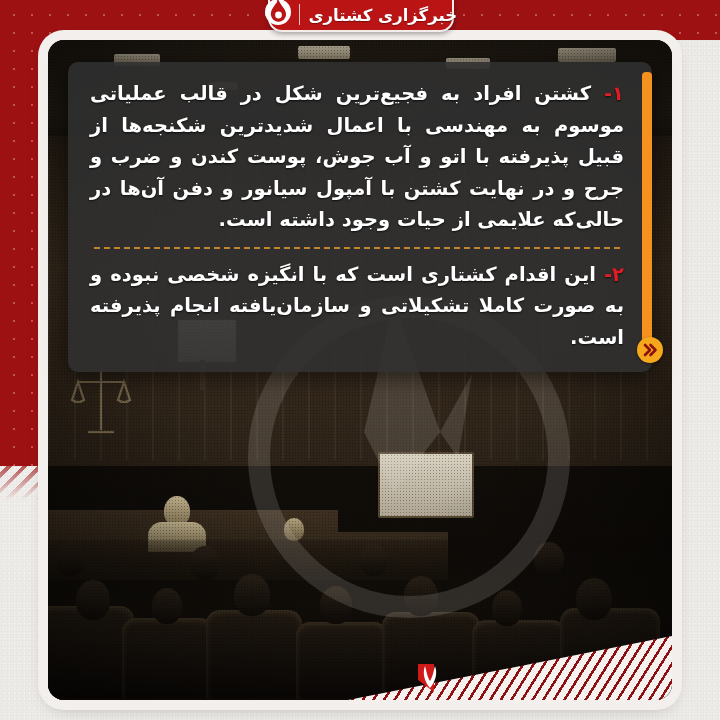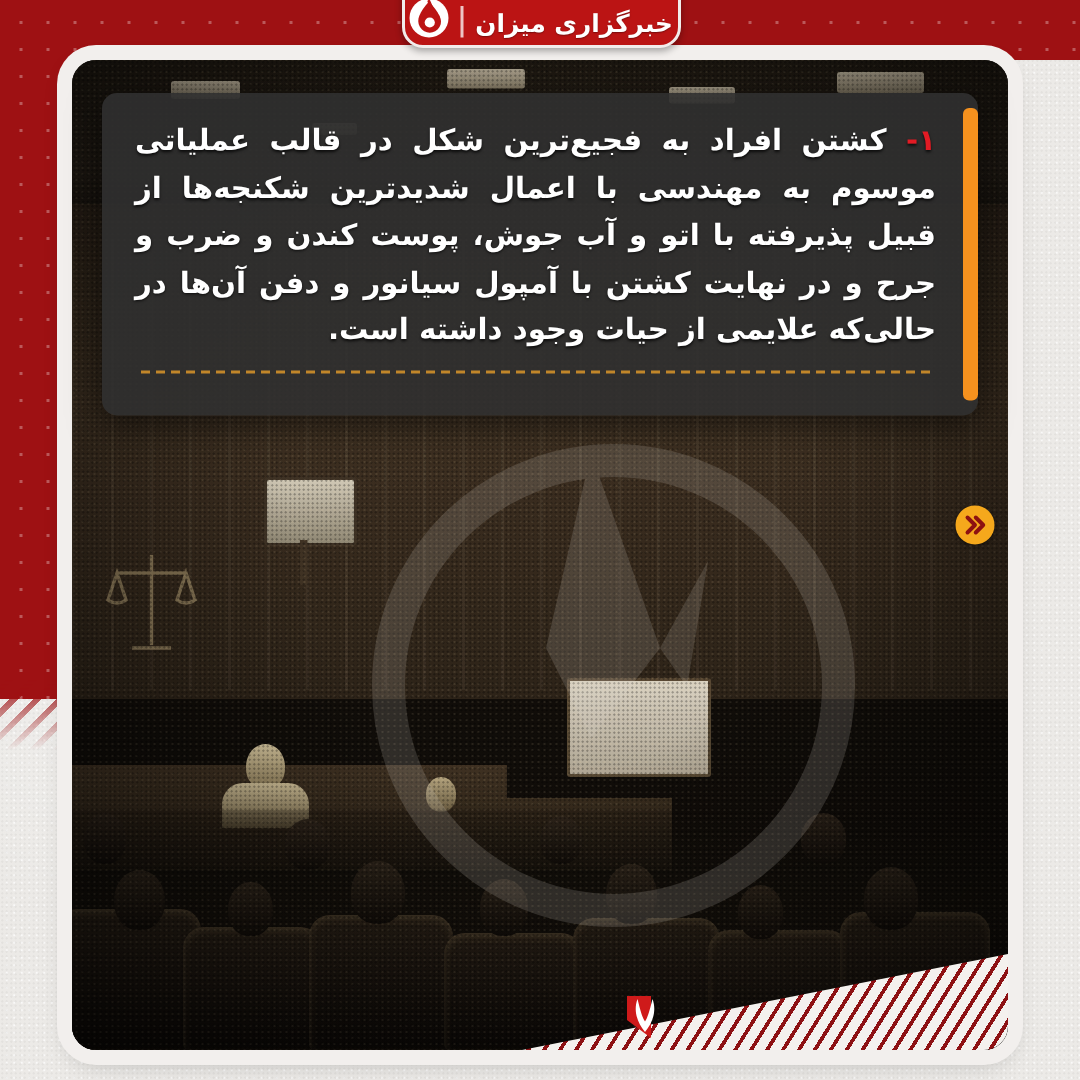--- a/index.html
+++ b/index.html
@@ -273,38 +273,39 @@
 
     <div id="photo-logomark">
       <svg viewBox="0 0 28 34" aria-hidden="true">
         <path d="M2 2 L18 2 L18 30 L2 18 Z" fill="#cf1a1a"></path>
         <path d="M9 4 C6 12, 9 20, 14 26 C19 20, 22 12, 19 4 C17 12, 16 16, 14 19 C12 16, 11 12, 9 4 Z" fill="#ffffff"></path>
       </svg>
     </div>
   </div>
 
   <div id="logo-plaque">
-    <span id="logo-title">خبرگزاری میزان</span>
+    <span id="logo-title">خبرگزاری کشتاری</span>
     <span id="logo-divider"></span>
     <span id="logo-mark">
       <svg viewBox="0 0 26 26" aria-hidden="true">
         <path d="M13 2 C7 9, 4 14, 7 19 C10 24, 17 24, 20 19 C23 14, 19 9, 13 2 Z" fill="#bb1414"></path>
         <circle cx="13.5" cy="16" r="3.4" fill="#ffffff"></circle>
         <path d="M13 2 C15 7, 17 10, 19 12" stroke="#bb1414" stroke-width="2" fill="none" stroke-linecap="round"></path>
       </svg>
     </span>
   </div>
 
   <div id="text-panel">
     <div id="text-accent"></div>
 
     <p class="para"><span class="num">۱-</span> <span>کشتن افراد به فجیع‌ترین شکل در قالب عملیاتی موسوم به مهندسی با اعمال شدیدترین شکنجه‌ها از قبیل پذیرفته با اتو و آب جوش، پوست کندن و ضرب و جرح و در نهایت کشتن با آمپول سیانور و دفن آن‌ها در حالی‌که علایمی از حیات وجود داشته است.</span></p>
 
     <hr id="para-divider">
 
+    <p class="para"><span class="num">۲-</span> <span>این اقدام کشتاری است که با انگیزه شخصی نبوده و به صورت کاملا تشکیلاتی و سازمان‌یافته انجام پذیرفته است.</span></p>
   </div>
 
   <div id="next-button">
     <svg width="16" height="14" viewBox="0 0 16 14" aria-hidden="true">
       <path d="M3 2 L8 7 L3 12" fill="none" stroke="#8d1111" stroke-width="2.6" stroke-linecap="round" stroke-linejoin="round"></path>
       <path d="M8.5 2 L13.5 7 L8.5 12" fill="none" stroke="#8d1111" stroke-width="2.6" stroke-linecap="round" stroke-linejoin="round"></path>
     </svg>
   </div>
 
 </div>

